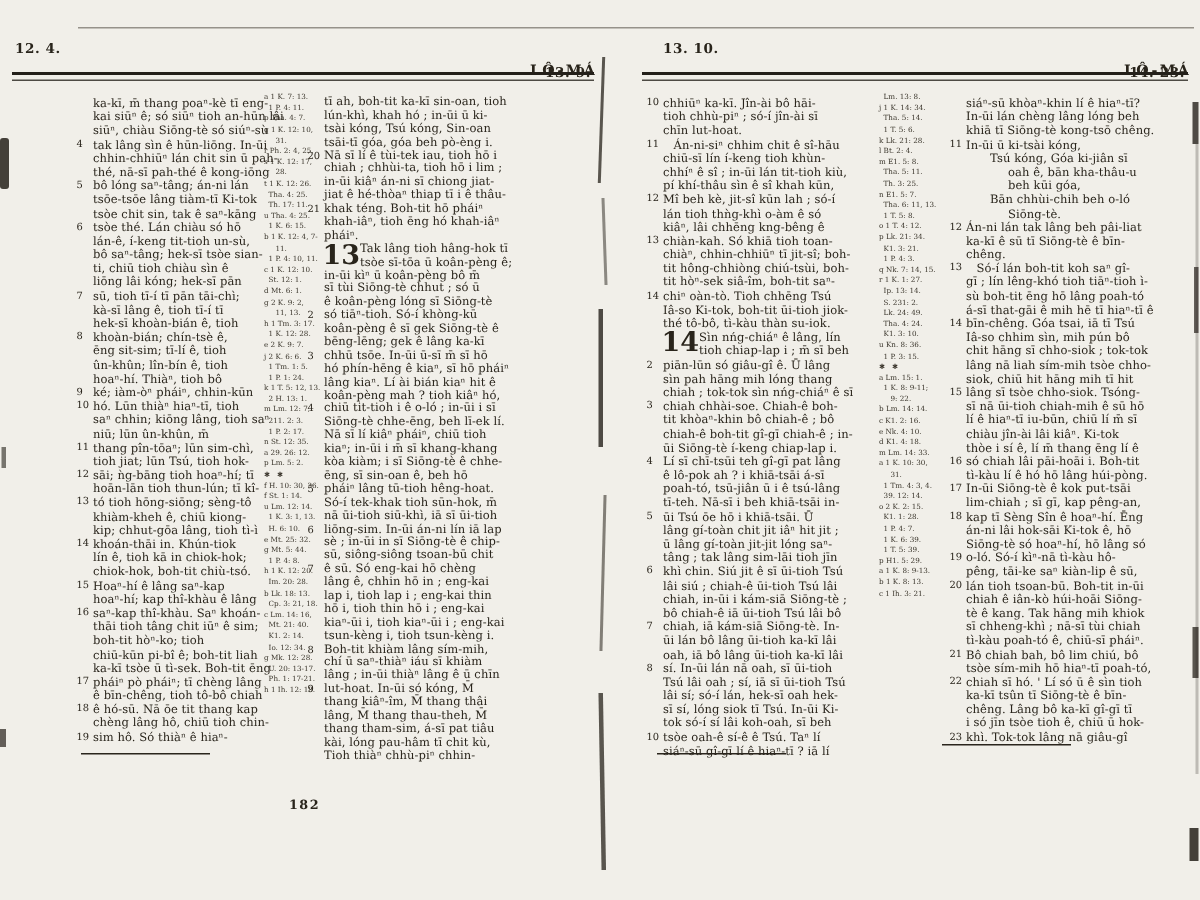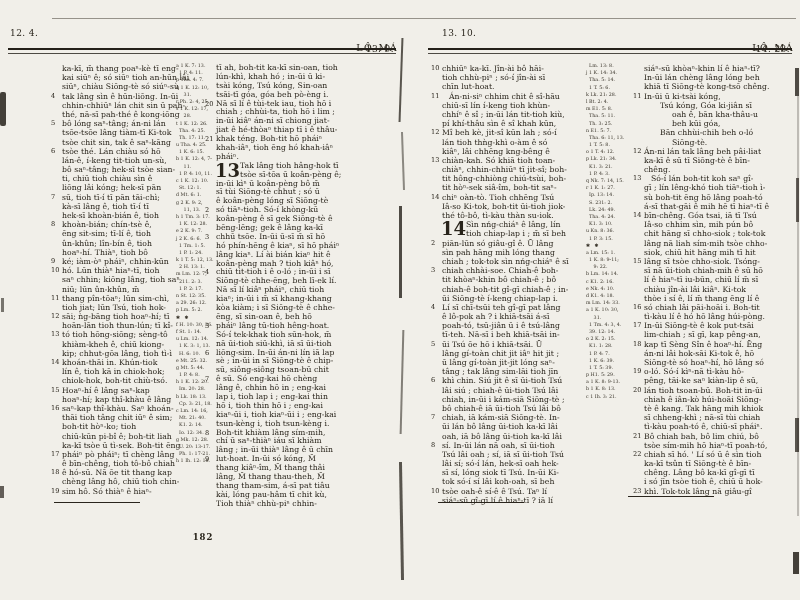--- a/index.html
+++ b/index.html
@@ -2,21 +2,21 @@
 <html><head>
 <meta charset="utf-8">
 <style>
   html,body{margin:0;padding:0;}
   .sheet{position:relative;width:800px;height:600px;background:#f1efe9;overflow:hidden;
          font-family:"DejaVu Serif","DejaVu Sans",serif;color:#29241b;}
   .topline{position:absolute;left:52px;top:18px;width:744px;height:1px;background:#4a453c;opacity:.55;}
   .page{position:absolute;top:26px;height:560px;}
   .page-left{left:8px;width:390px;}
   .page-right{left:428px;width:366px;}
-  .hdr{position:absolute;top:0;left:0;right:0;height:16px;font-size:9px;font-weight:normal;letter-spacing:.4px;}
+  .hdr{position:absolute;top:0;left:0;right:0;height:16px;font-size:9px;font-weight:bold;letter-spacing:.4px;}
   .hdr .hl{position:absolute;left:2px;top:2px;}
   .hdr .hc{position:absolute;left:0;right:0;top:16px;text-align:right;font-size:9.5px;letter-spacing:1.5px;}
   .hdr .hr{position:absolute;right:4px;top:18px;}
   .rule-thick{position:absolute;left:0;right:2px;top:22px;height:2px;background:#24201a;}
   .rule-thin{position:absolute;left:0;right:2px;top:27px;height:1px;background:#24201a;opacity:.8;}
   .col{position:absolute;top:38px;font-size:7.7px;letter-spacing:.05px;}
   .bl{position:relative;white-space:nowrap;}
   .lh92 .bl{height:9.2px;line-height:9.2px;}
   .lh89 .bl{height:8.9px;line-height:8.9px;}
   .vn{position:absolute;left:-11px;top:0;font-size:6.6px;}

